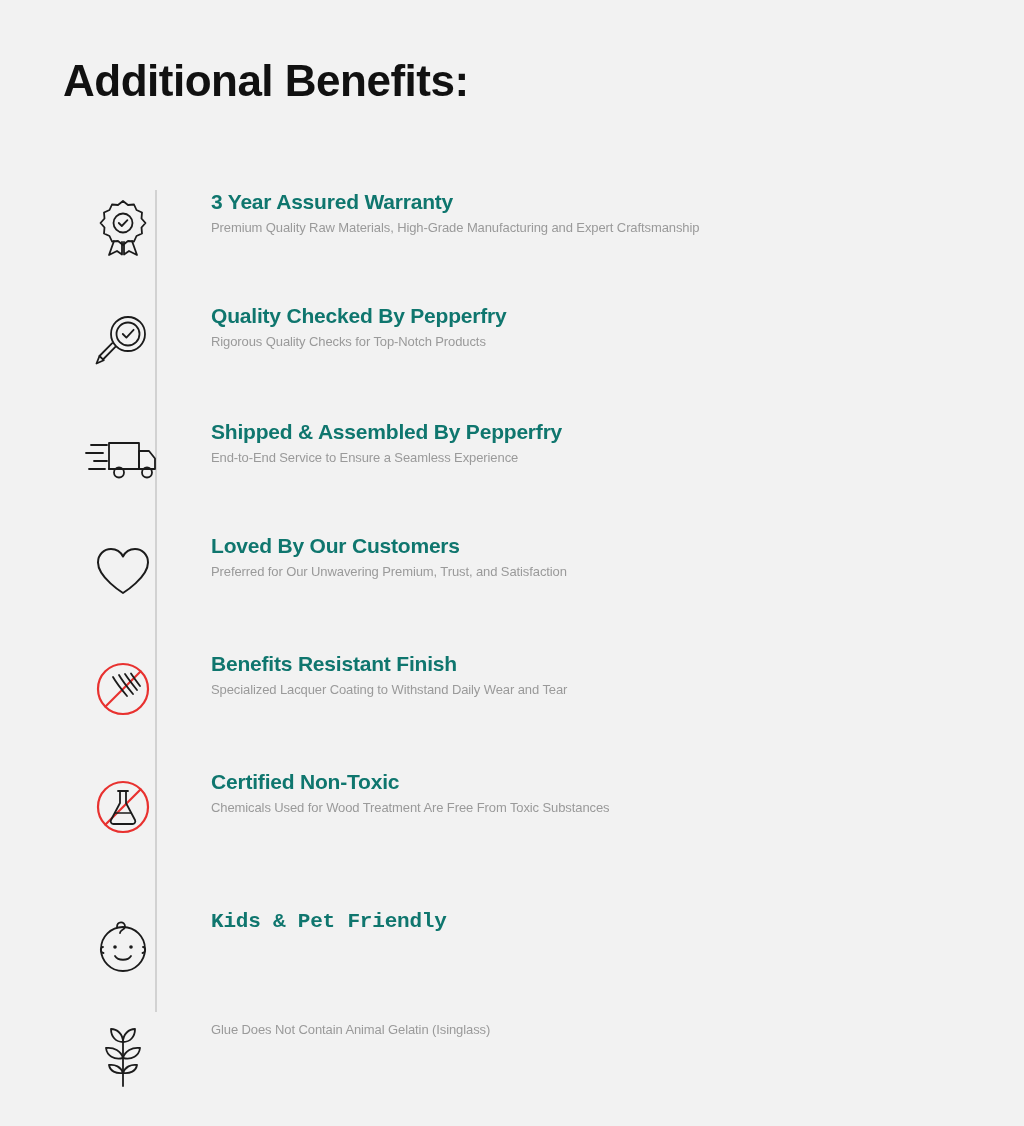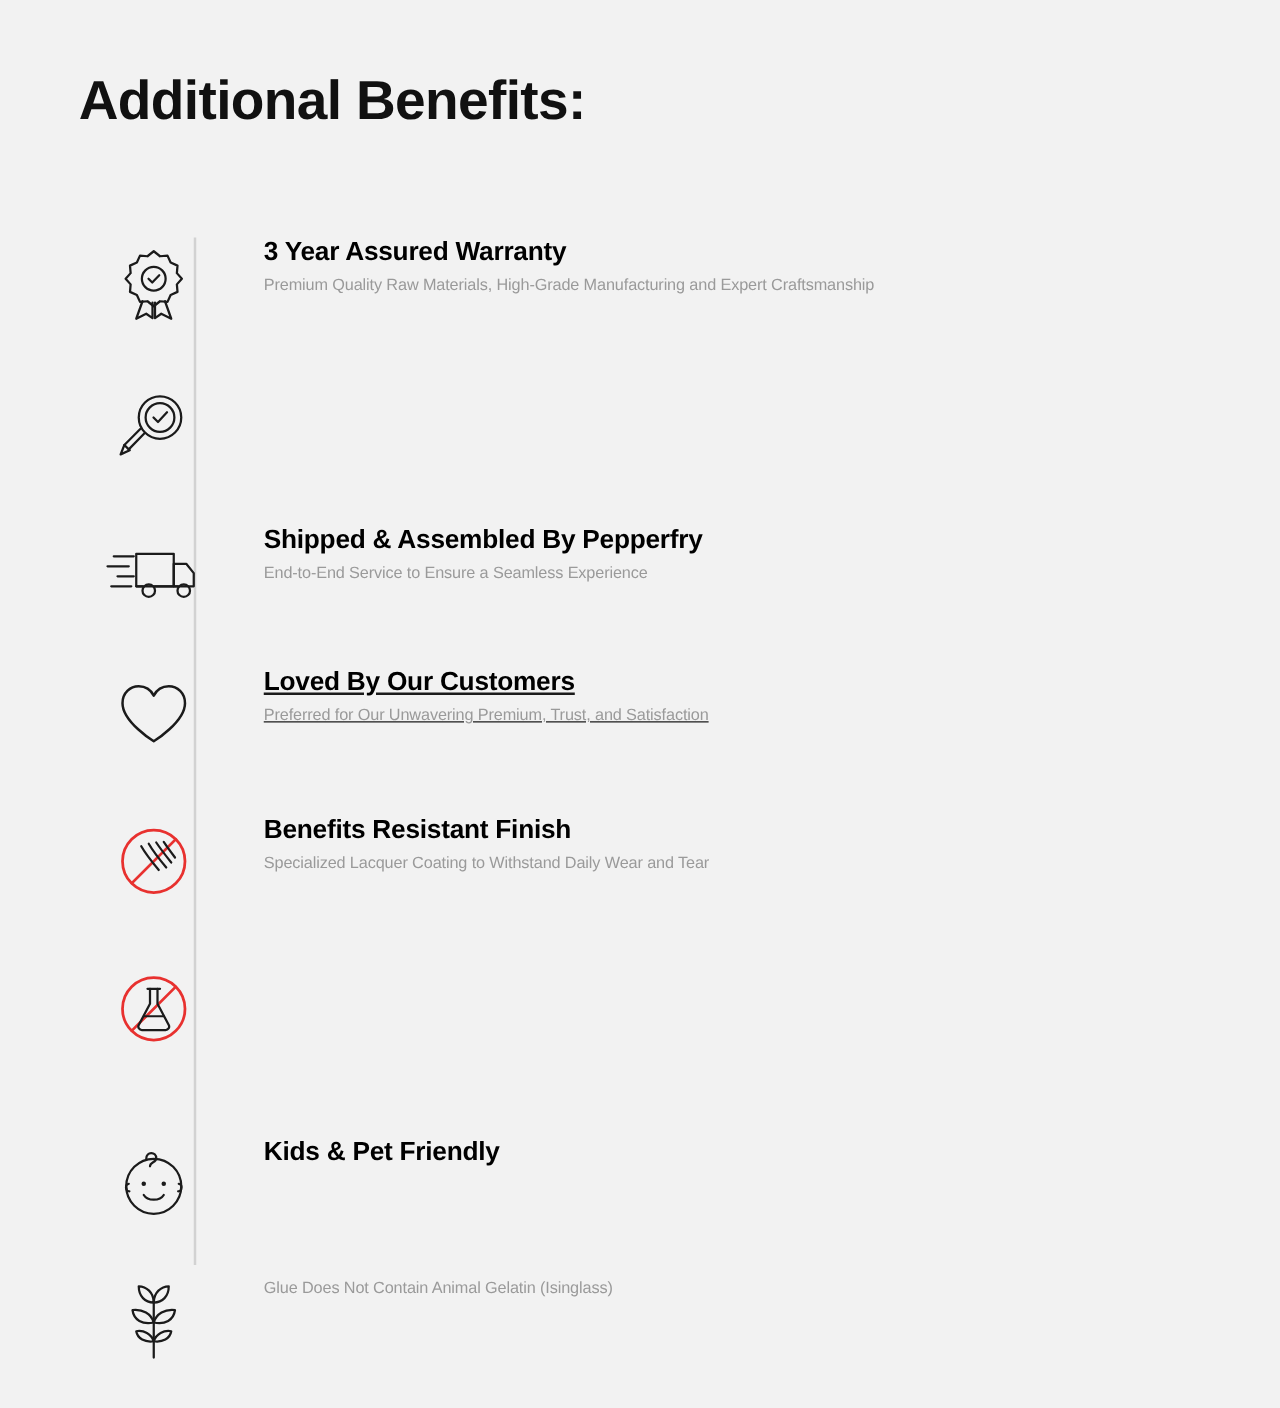--- a/index.html
+++ b/index.html
@@ -62,42 +62,42 @@
     display: block;
   }
   .text-cell {
     flex: 1 1 auto;
     padding-left: 28px;
     padding-top: 10px;
   }
   .benefit-title {
     font-size: 21px;
     font-weight: 700;
-    color: #000000;
+    color: #0f766e;
     margin: 0 0 6px 0;
     letter-spacing: -0.2px;
     line-height: 1.15;
   }
   .benefit-desc {
     font-size: 13px;
     font-weight: 400;
     color: #9a9a9a;
     margin: 0;
     line-height: 1.25;
     max-width: 720px;
     letter-spacing: -0.1px;
   }
   
   .row-0 { margin-top: 0px; }
   .row-1 { margin-top: 24px; }
   .row-2 { margin-top: 26px; }
-  .row-3 { margin-top: 24px; text-decoration: underline; }
+  .row-3 { margin-top: 24px; }
   .row-4 { margin-top: 28px; }
   .row-5 { margin-top: 28px; }
-  .row-6 { margin-top: 50px; }
+  .row-6 { margin-top: 50px; font-family: Liberation Mono, monospace; }
   .row-7 { margin-top: 22px; }
 </style>
 </head>
 <body>
 
 <div class="page">
 
   <h1 class="page-title">Additional Benefits:</h1>
 
   <div class="divider-line"></div>
@@ -123,20 +123,24 @@
     <div class="benefit-row row-1">
       <div class="icon-cell">
         <svg width="66" height="62" viewBox="0 0 66 62" fill="none" stroke="#1b1b1b" stroke-width="1.8" stroke-linecap="round" stroke-linejoin="round">
           <circle cx="38" cy="24" r="17"></circle>
           <circle cx="38" cy="24" r="11.5"></circle>
           <path d="M32.8 24 L36.4 27.6 L43.6 19.8"></path>
           <path d="M25.6 36.6 L13 49.5"></path>
           <path d="M22.2 33.2 L9.5 46 L13.2 49.7"></path>
           <path d="M9.5 46 L6.5 53.5 L13.8 50.2"></path>
         </svg>
+      </div>
+      <div class="text-cell">
+        <p class="benefit-title">Quality Checked By Pepperfry</p>
+        <p class="benefit-desc">Rigorous Quality Checks for Top-Notch Products</p>
       </div>
     </div>
 
     <div class="benefit-row row-2">
       <div class="icon-cell">
         <svg width="80" height="52" viewBox="0 0 80 52" fill="none" stroke="#1b1b1b" stroke-width="1.8" stroke-linecap="round" stroke-linejoin="round">
           <path d="M26 12 L56 12 L56 38 L26 38 Z"></path>
           <path d="M56 20 L66 20 L72 27.5 L72 38 L56 38 Z"></path>
           <circle cx="36" cy="41.5" r="5"></circle>
           <circle cx="64" cy="41.5" r="5"></circle>
@@ -186,20 +190,24 @@
     <div class="benefit-row row-5">
       <div class="icon-cell">
         <svg width="64" height="64" viewBox="0 0 64 64" fill="none" stroke-linecap="round" stroke-linejoin="round">
           <circle cx="32" cy="32" r="25" stroke="#e8312f" stroke-width="2.2" fill="none"></circle>
           <path d="M14.5 49.5 L49.5 14.5" stroke="#e8312f" stroke-width="2.2"></path>
           <path d="M27 16 L37 16" stroke="#1b1b1b" stroke-width="1.8"></path>
           <path d="M29 16 L29 28 L20 45 C19 47 20.5 49 22.5 49 L41.5 49 C43.5 49 45 47 44 45 L35 28 L35 16" stroke="#1b1b1b" stroke-width="1.8"></path>
           <path d="M24 38 L40 38" stroke="#1b1b1b" stroke-width="1.6"></path>
         </svg>
       </div>
+      <div class="text-cell">
+        <p class="benefit-title">Certified Non-Toxic</p>
+        <p class="benefit-desc">Chemicals Used for Wood Treatment Are Free From Toxic Substances</p>
+      </div>
     </div>
 
     <div class="benefit-row row-6">
       <div class="icon-cell">
         <svg width="66" height="62" viewBox="0 0 66 62" fill="none" stroke="#1b1b1b" stroke-width="1.8" stroke-linecap="round" stroke-linejoin="round">
           <circle cx="33" cy="33" r="22"></circle>
           <path d="M27 11 C27 5 35 5 35 10.5 C35 14 30 13.5 30 17"></path>
           <circle cx="25" cy="31" r="1.8" fill="#1b1b1b" stroke="none"></circle>
           <circle cx="41" cy="31" r="1.8" fill="#1b1b1b" stroke="none"></circle>
           <path d="M25 40 C28 45 38 45 41 40"></path>

